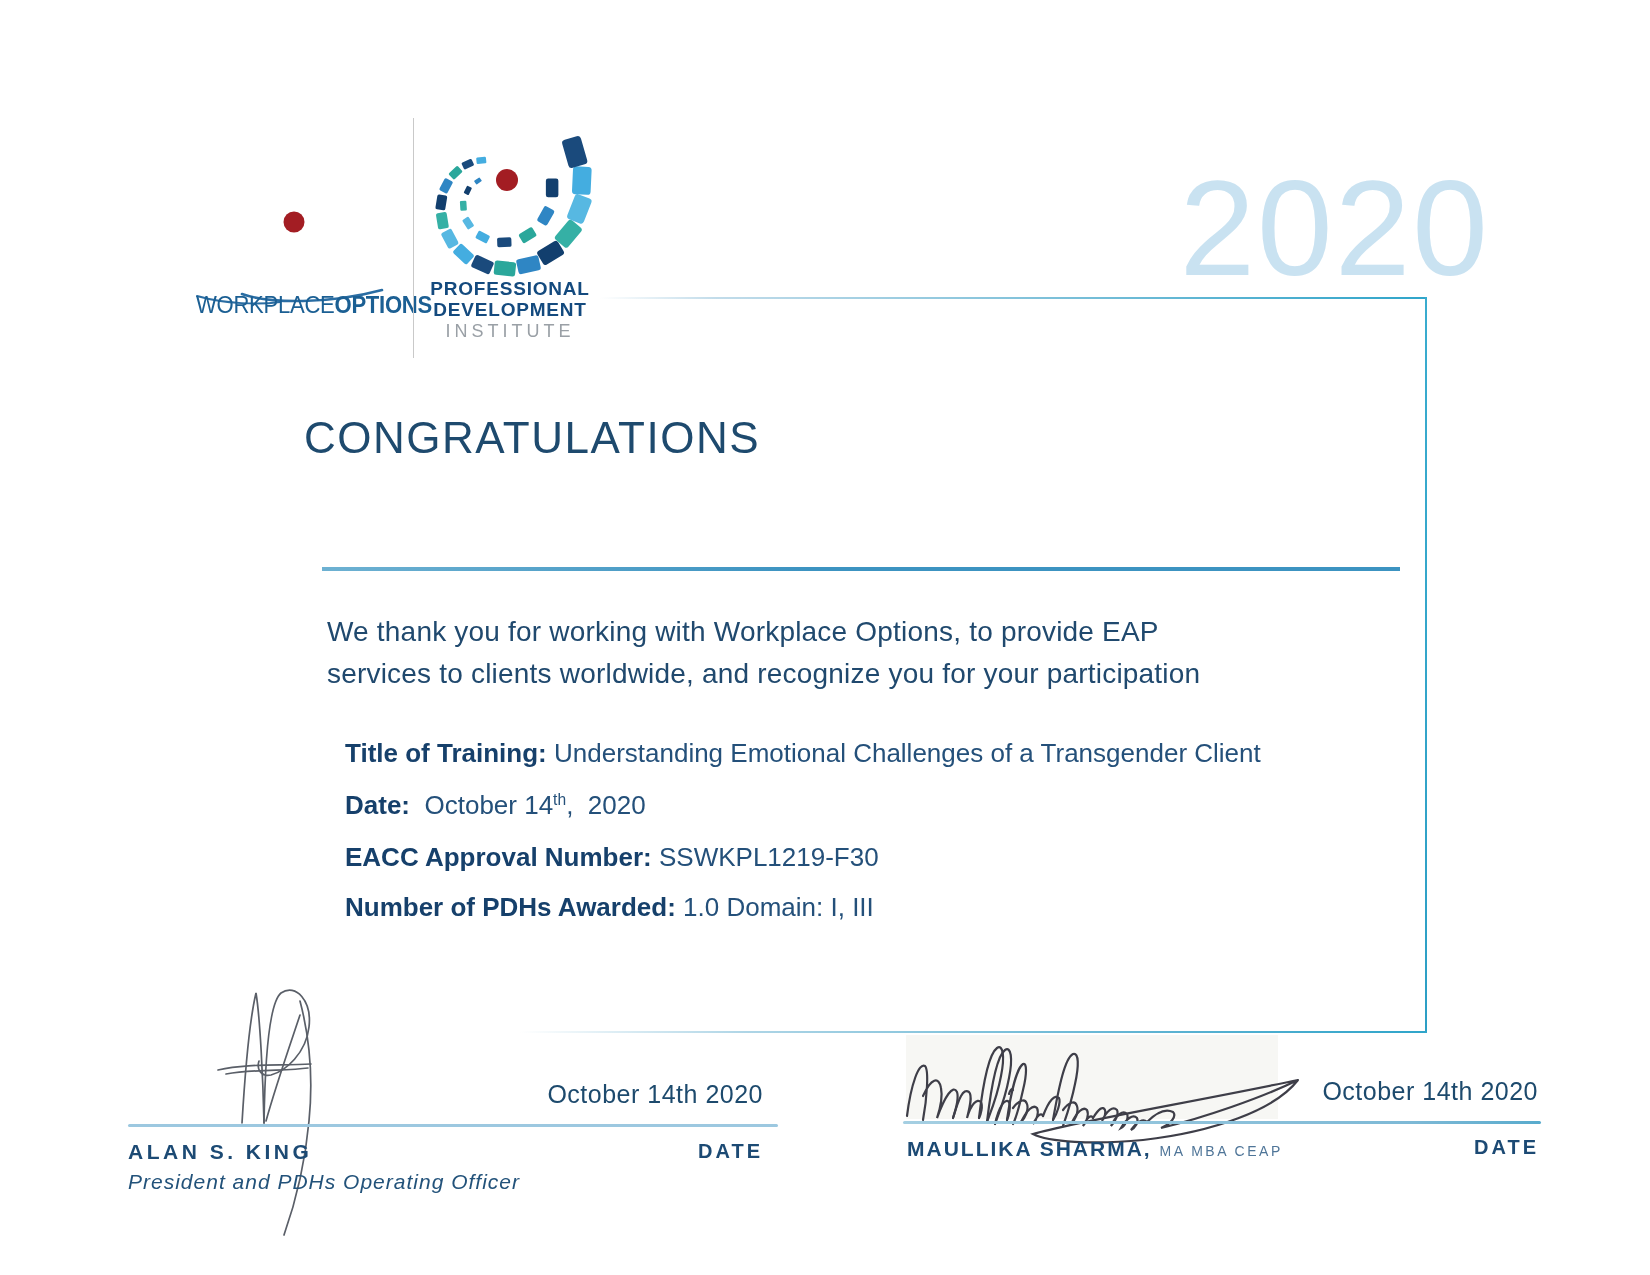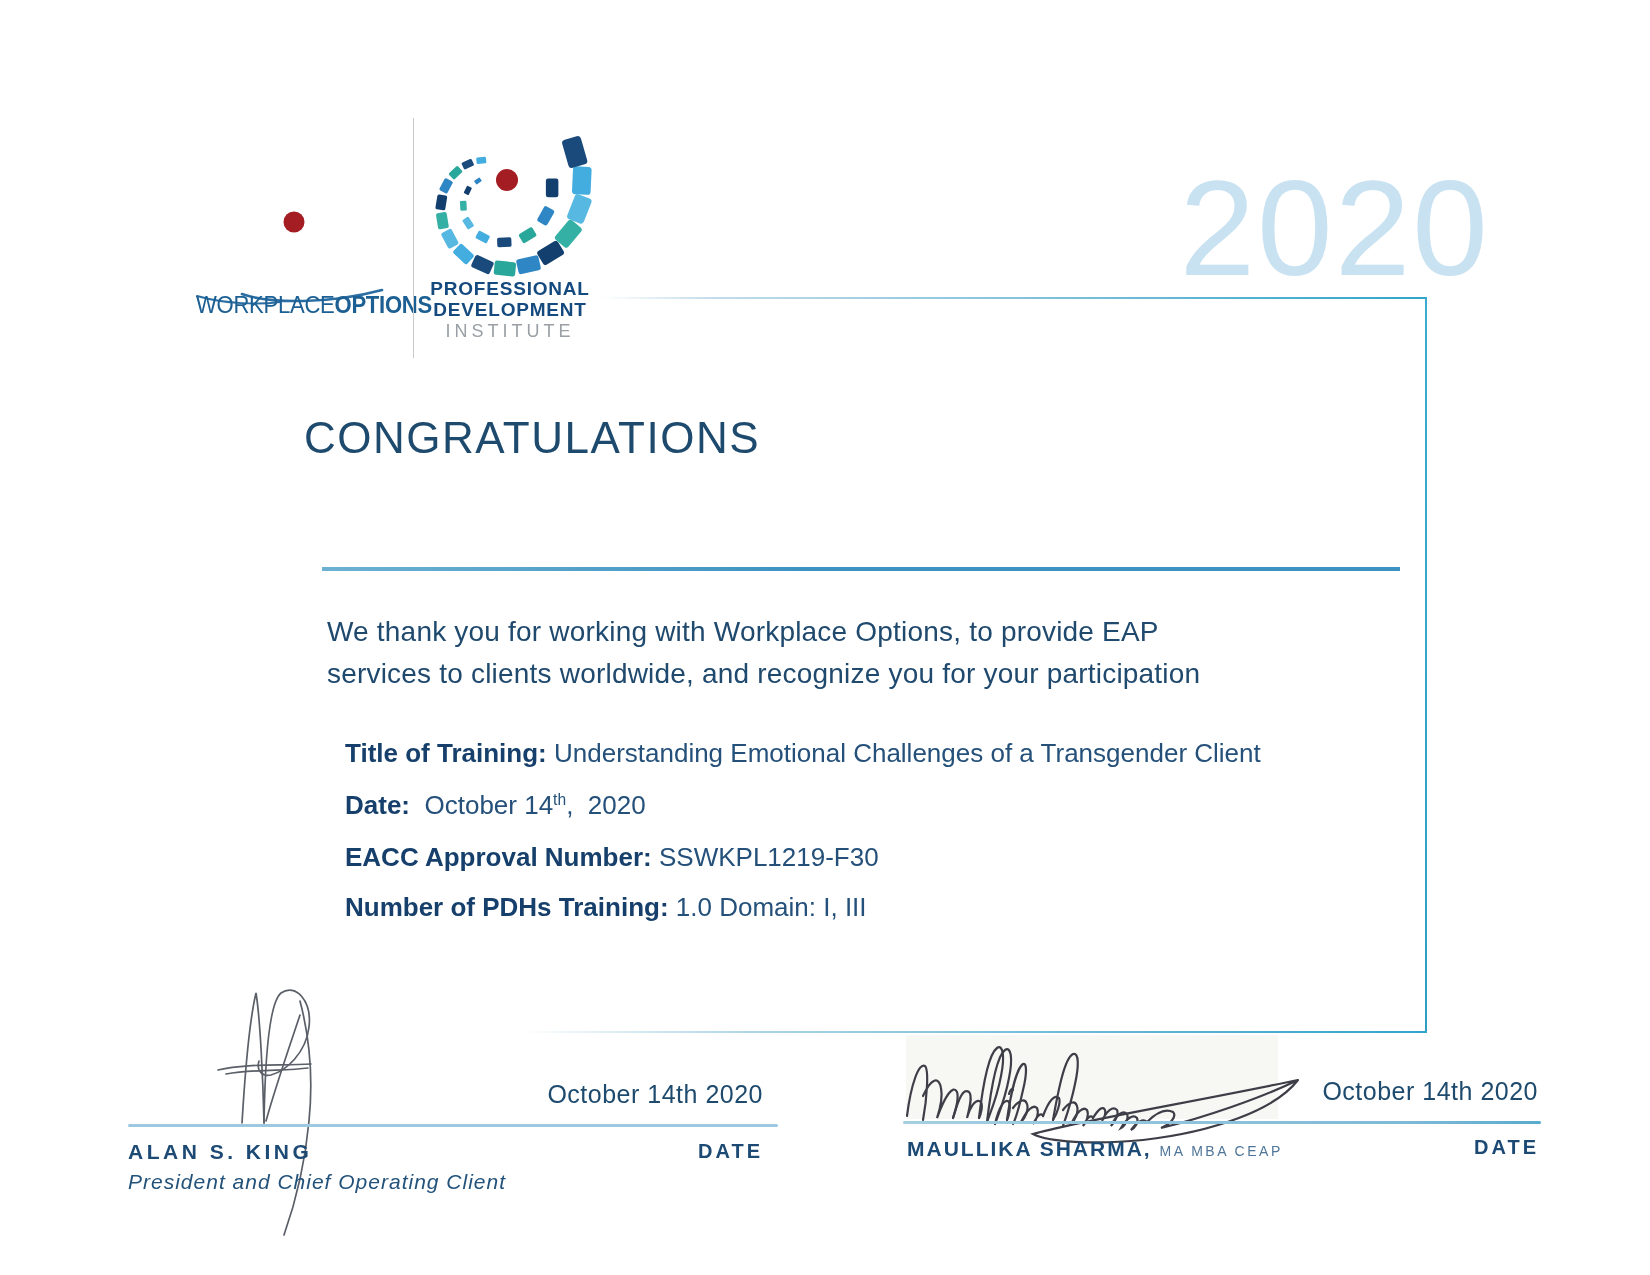--- a/index.html
+++ b/index.html
@@ -133,37 +133,37 @@
   <div class="abs detail-row row-title">
     <span class="dlabel">Title of Training: </span><span class="dval">Understanding Emotional Challenges of a Transgender Client</span>
   </div>
   <div class="abs detail-row row-date">
     <span class="dlabel">Date:  </span><span class="dval">October 14</span><span class="dval dsup">th</span><span class="dval">,  2020</span>
   </div>
   <div class="abs detail-row row-eacc">
     <span class="dlabel">EACC Approval Number: </span><span class="dval">SSWKPL1219-F30</span>
   </div>
   <div class="abs detail-row row-pdh">
-    <span class="dlabel">Number of PDHs Training: </span><span class="dval">1.0 Domain: I, III</span>
+    <span class="dlabel">Number of PDHs Awarded: </span><span class="dval">1.0 Domain: I, III</span>
   </div>
 
   <svg class="abs sig-svg" style="left:208px;top:973px;" viewBox="0 0 150 270" width="150" height="270">
     <g fill="none" stroke="#5a5f68" stroke-width="1.7" stroke-linecap="round">
       <path d="M34,150 C37,100 42,45 48,20 C52,44 55,105 56,150"></path>
       <path d="M56,150 C57,85 61,30 73,20 C88,10 104,28 101,54 C98,80 78,98 63,102 C54,104 48,97 51,88"></path>
       <path d="M10,97 C40,90 72,93 103,91"></path>
       <path d="M18,101 C48,96 78,98 100,95"></path>
       <path d="M58,148 C68,112 82,72 92,42"></path>
       <path d="M92,28 C102,66 105,108 101,148 C97,192 88,228 76,262"></path>
     </g>
   </svg>
   <div class="abs sig-date date-left">October 14th 2020</div>
   <div class="abs sig-line sig-line-left"></div>
   <div class="abs signer-name signer-name-left">ALAN S. KING</div>
-  <div class="abs signer-title signer-title-left">President and Chief Operating Client</div>
+  <div class="abs signer-title signer-title-left">President and PDHs Operating Officer</div>
   <div class="abs date-label date-label-left">DATE</div>
 
   <div class="abs scan-bg"></div>
   <svg class="abs sig-svg" style="left:893px;top:1038px;" viewBox="0 0 425 112" width="425" height="112">
     <g fill="none" stroke="#3e3e48" stroke-width="2.2" stroke-linecap="round">
       <path d="M14,78 C18,46 26,24 32,28 C36,32 34,60 30,82 M30,58 C38,40 46,38 48,50 C50,60 46,74 44,80 C52,58 60,46 64,54 C66,60 62,74 60,80"></path>
       <path d="M60,80 C66,60 70,50 76,54 C80,58 76,72 74,80 C78,66 84,60 88,64 C90,68 88,76 86,80"></path>
       <path d="M86,80 C90,46 96,16 104,10 C110,6 112,18 108,38 C104,60 96,78 94,84"></path>
       <path d="M94,84 C98,50 104,18 112,12 C118,8 120,20 116,40 C112,62 104,80 102,86"></path>
       <path d="M102,86 C106,68 112,60 116,64 C118,68 116,78 114,82 M116,56 C117,52 119,50 120,52"></path>

